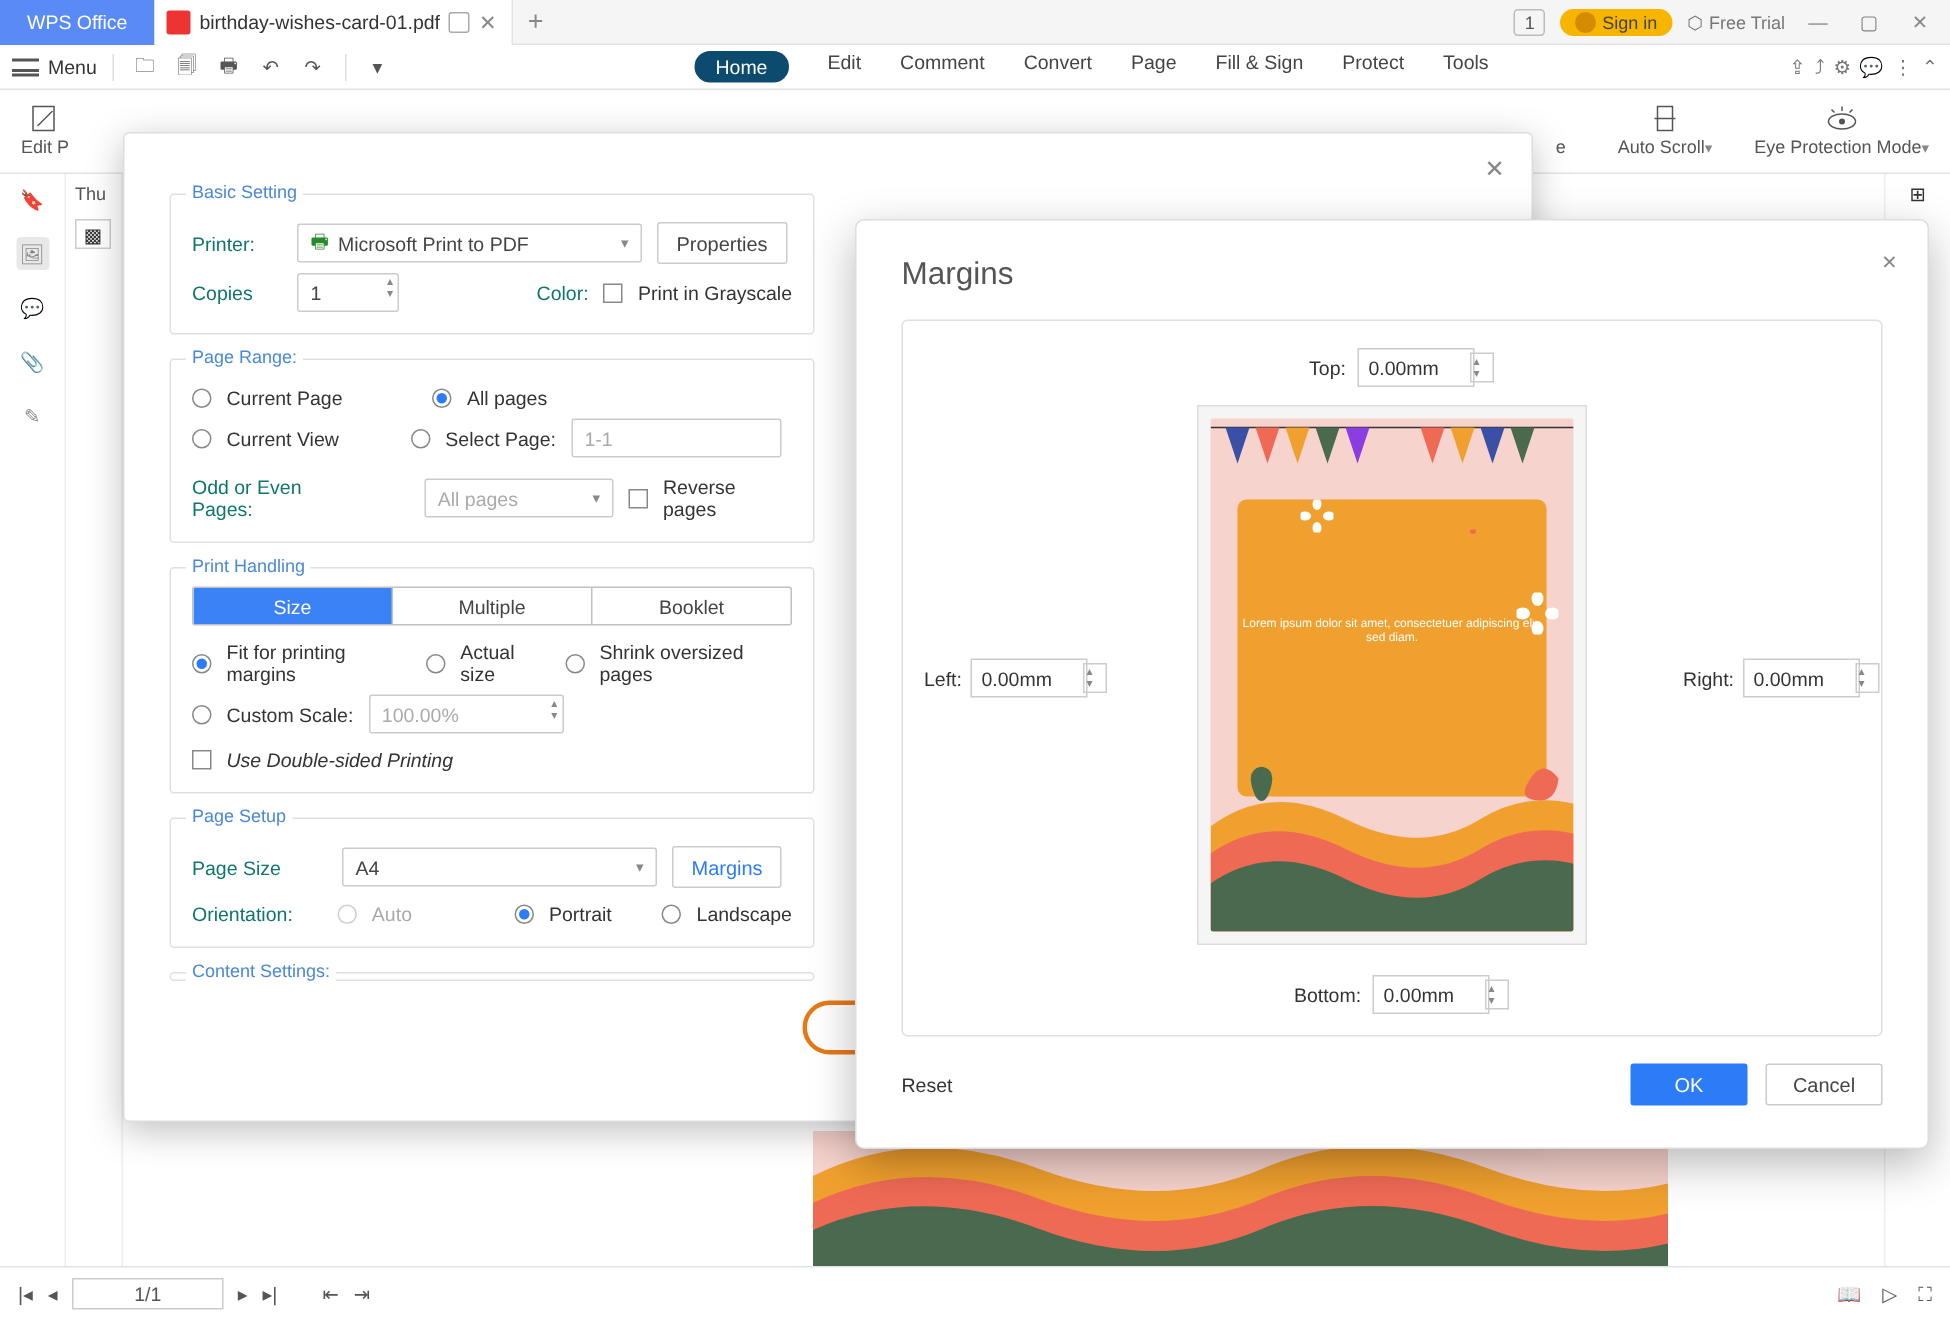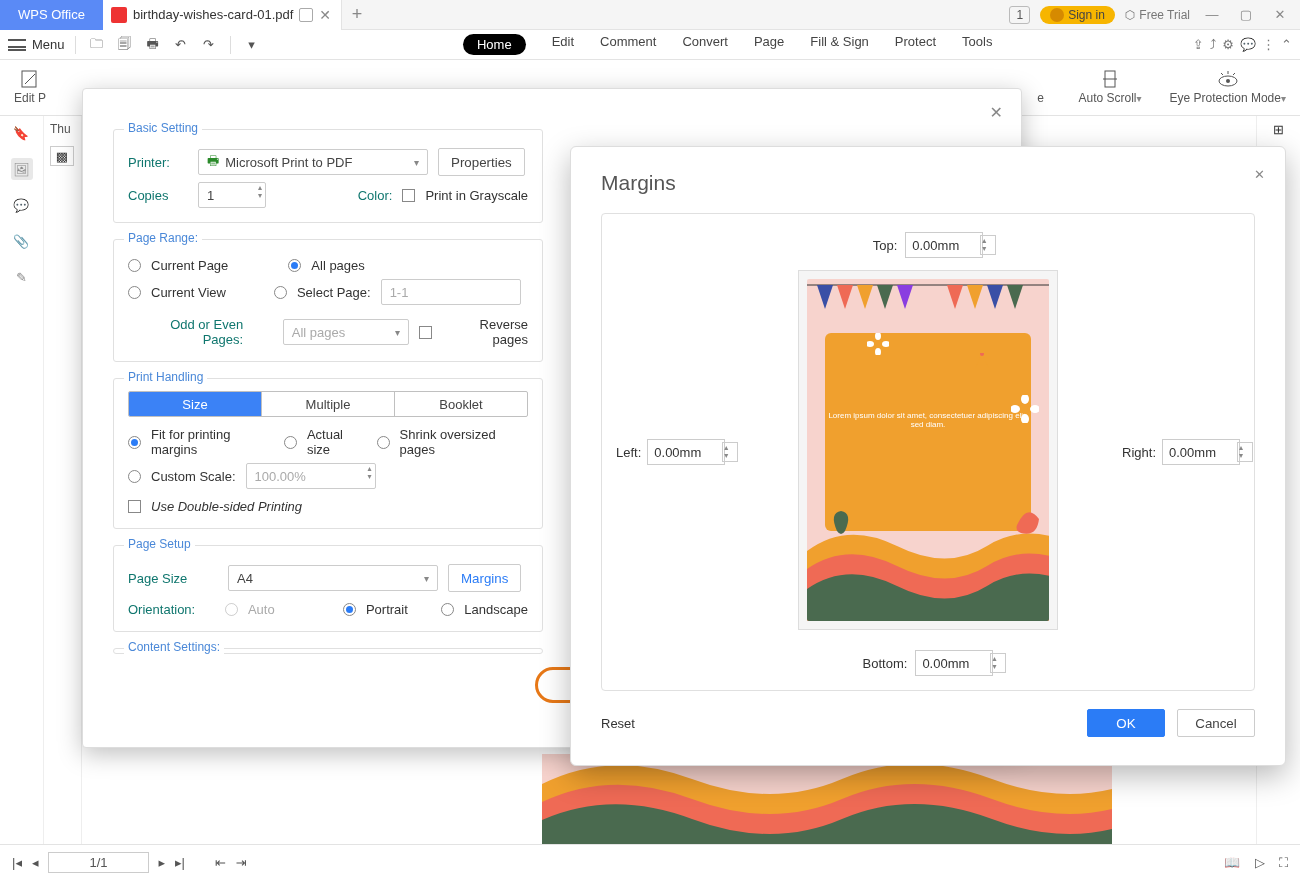--- a/index.html
+++ b/index.html
@@ -22,21 +22,21 @@
 .winbtn { width:24px; text-align:center; color:#888; }
 
 
 .menubar { height:30px; display:flex; align-items:center; border-bottom:1px solid #e3e3e3; padding:0 8px; gap:6px; }
 .menu-left, .menu-right { display:flex; align-items:center; gap:6px; }
 .hamb { width:18px; height:12px; border-top:2px solid #555; border-bottom:2px solid #555; position:relative; }
 .hamb::after{content:"";position:absolute;top:5px;left:0;right:0;border-top:2px solid #555;}
 .qbtn { width:22px; text-align:center; color:#555; }
 .sep { width:1px; height:18px; background:#ddd; margin:0 4px;}
 .menu-center{ flex:1; display:flex; justify-content:center; gap:26px; }
-.menu-pill{ background:#000000; color:#fff; border-radius:12px; padding:3px 14px; font-size:13px;}
+.menu-pill{ background:#0c4a6e; color:#fff; border-radius:12px; padding:3px 14px; font-size:13px;}
 .menu-item{ color:#444; font-size:13px; }
 .mr-icon{ color:#777; }
 
 
 .ribbon { height:56px; border-bottom:1px solid #e3e3e3; display:flex; align-items:center; padding:0 14px; gap:28px; position:relative;}
 .rgroup{ text-align:center; font-size:12px; color:#555; line-height:1.2;}
 .rgroup svg{ display:block; margin:0 auto 2px;}
 .rib-spacer{flex:1;}
 
 
@@ -240,21 +240,21 @@
       <div class="numbox stepper" style="width:68px;">
           <span>1</span>
         </div>
       <span style="flex:1;"></span>
       <span class="label">Color:</span>
       <span class="check"></span>
       <span>Print in Grayscale</span>
     </div>
   </div>
 
-  <div class="fieldset" style="width:430px;text-align:right;">
+  <div class="fieldset" style="width:430px;">
     <div class="legend">Page Range:</div>
     <div class="row">
       <span class="radio"></span>
         <span>Current Page</span>
       <span style="width:40px;"></span>
       <span class="radio on"></span>
         <span>All pages</span>
     </div>
     <div class="row">
       <span class="radio"></span>

